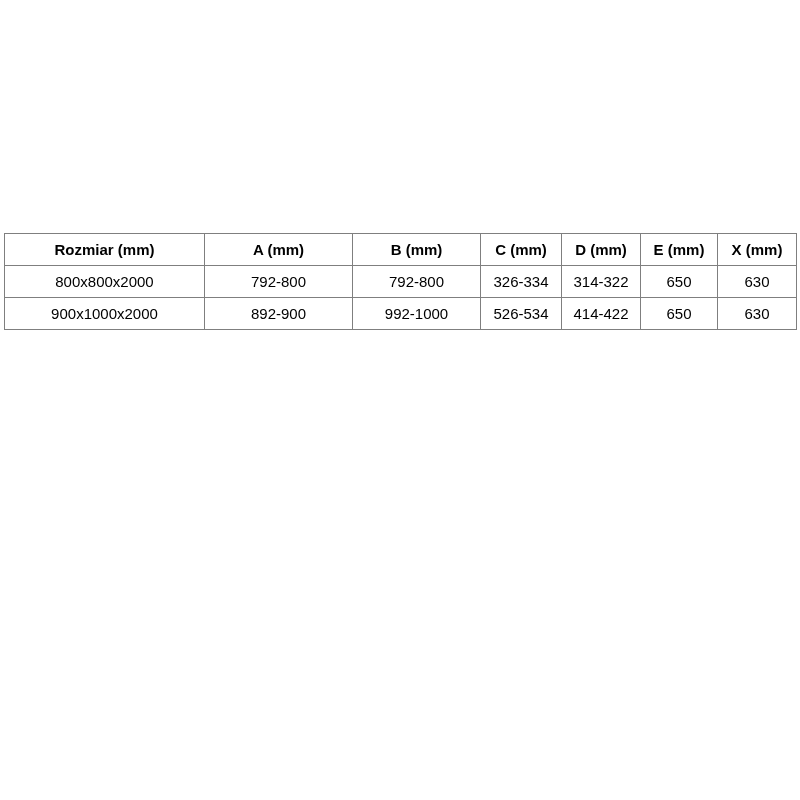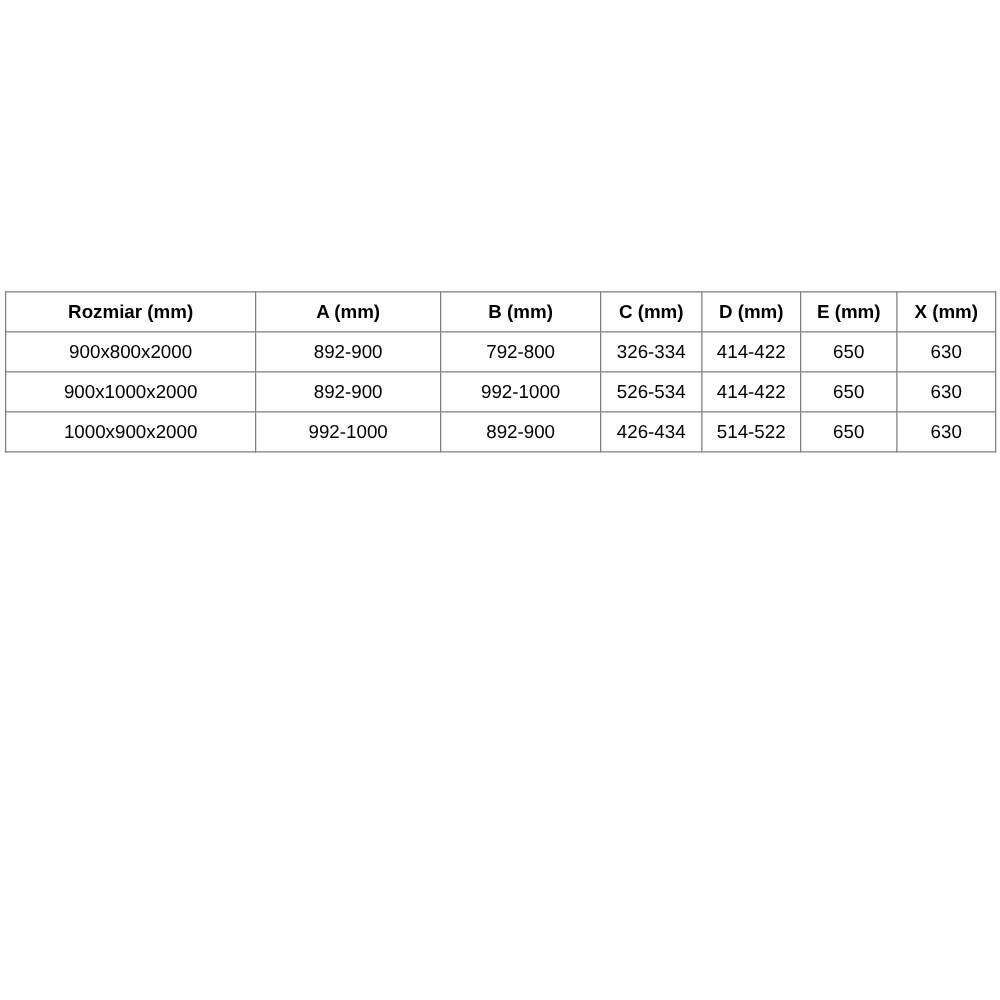--- a/index.html
+++ b/index.html
@@ -67,41 +67,32 @@
           <th>A (mm)</th>
           <th>B (mm)</th>
           <th>C (mm)</th>
           <th>D (mm)</th>
           <th>E (mm)</th>
           <th>X (mm)</th>
         </tr>
     </thead>
     <tbody>
         <tr>
-          <td>900x800x2000</td>
-          <td>892-900</td>
+          <td>800x800x2000</td>
+          <td>792-800</td>
           <td>792-800</td>
           <td>326-334</td>
-          <td>414-422</td>
+          <td>314-322</td>
           <td>650</td>
           <td>630</td>
         </tr>
         <tr>
           <td>900x1000x2000</td>
           <td>892-900</td>
           <td>992-1000</td>
           <td>526-534</td>
           <td>414-422</td>
           <td>650</td>
           <td>630</td>
         </tr>
-        <tr>
-          <td>1000x900x2000</td>
-          <td>992-1000</td>
-          <td>892-900</td>
-          <td>426-434</td>
-          <td>514-522</td>
-          <td>650</td>
-          <td>630</td>
-        </tr>
       </tbody>
   </table>
 </div>
 
 </body></html>

